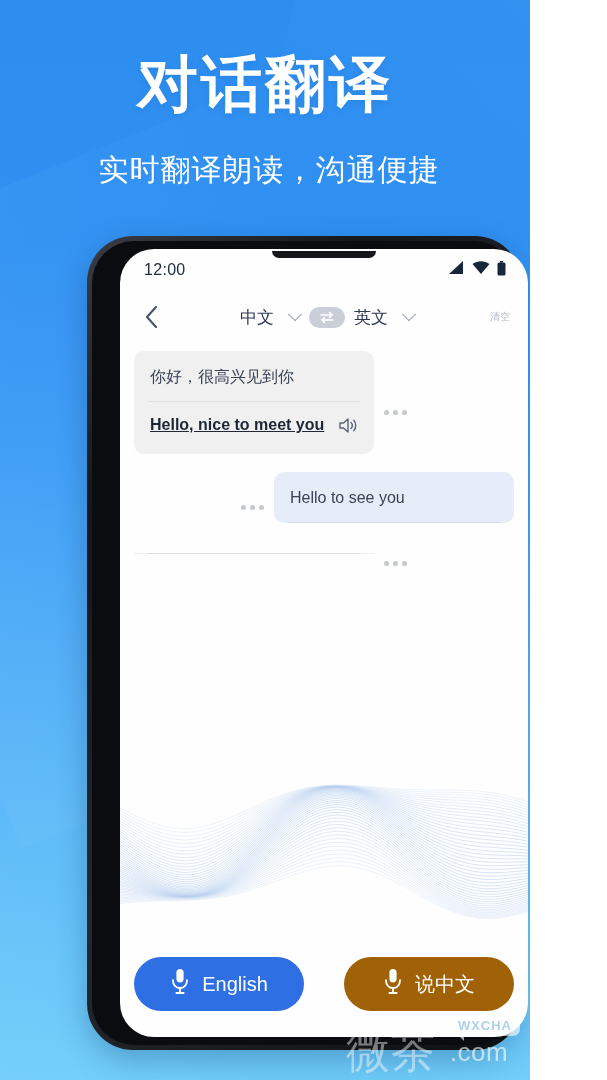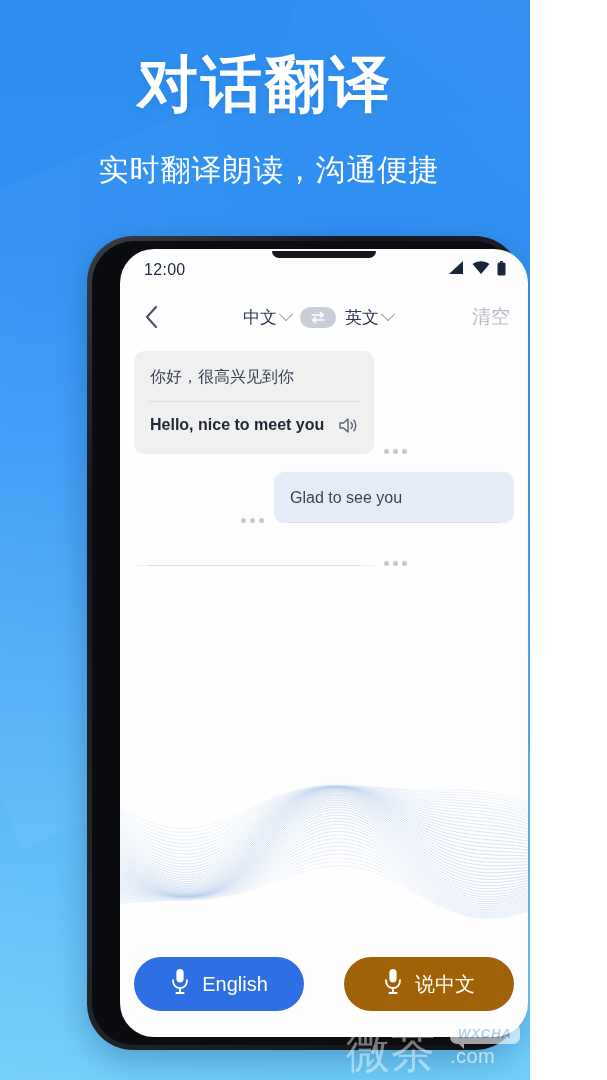--- a/index.html
+++ b/index.html
@@ -174,21 +174,21 @@
   .lang-center {
     flex: 1 1 auto;
     display: flex;
     align-items: center;
     justify-content: center;
     gap: 9px;
   }
   .lang-pick {
     display: flex;
     align-items: center;
-    gap: 4px;
+    gap: 16px;
     font-size: 17px;
     color: #2c3750;
     font-weight: 500;
   }
   .chev-dn {
     display: inline-block;
     width: 9px;
     height: 9px;
     border-right: 1.6px solid #9aa4b5;
     border-bottom: 1.6px solid #9aa4b5;
@@ -198,35 +198,35 @@
     width: 36px;
     height: 21px;
     border-radius: 11px;
     background: #c9ced8;
     display: flex;
     align-items: center;
     justify-content: center;
   }
   .clear-btn {
     flex: 0 0 auto;
-    font-size: 19px;
+    font-size: 10px;
     color: #b6bcc7;
   }
 
   
   .convo {
     position: relative;
     padding: 8px 0 0 0;
     height: 560px;
     box-sizing: border-box;
     overflow: hidden;
   }
   .msg-row {
     display: flex;
-    align-items: flex-end;
+    align-items: center;
     padding: 0 14px;
     margin-bottom: 18px;
   }
   .msg-row.left { justify-content: flex-start; }
   .msg-row.right { justify-content: flex-end; }
 
   .bubble {
     border-radius: 10px;
     padding: 0;
     max-width: 308px;
@@ -250,20 +250,21 @@
   .bubble.src-right .b-div { background: #d6deee; }
   .b-bot {
     padding: 13px 16px 14px 16px;
     font-size: 16px;
     color: #1e2736;
     font-weight: bold;
     line-height: 1.28;
     display: flex;
     align-items: flex-start;
     gap: 8px;
+    text-decoration: underline;
   }
   .b-bot .btxt { flex: 1 1 auto; }
   .spk {
     flex: 0 0 auto;
     margin-top: 2px;
   }
   .dots {
     flex: 0 0 auto;
     display: flex;
     align-items: center;
@@ -343,33 +344,32 @@
   }
   .wm-bubble {
     background: #ffffff;
     color: #7fb8dc;
     font-size: 13px;
     letter-spacing: 1px;
     border-radius: 7px;
     padding: 3px 8px 3px 8px;
     position: relative;
     font-weight: bold;
-    font-style: italic;
   }
   .wm-bubble:after {
     content: "";
     position: absolute;
     left: 8px;
     bottom: -5px;
     border-left: 6px solid transparent;
     border-right: 0 solid transparent;
     border-top: 6px solid #ffffff;
   }
   .wm-com {
-    font-size: 20px;
+    font-size: 26px;
     color: #ffffff;
     margin-top: 1px;
     letter-spacing: 0.5px;
   }
 </style>
 </head>
 <body>
 
 <div id="stage">
 
@@ -463,21 +463,21 @@
             </div>
         </div>
 
         <div class="msg-row right">
           <div class="dots">
               <i></i>
               <i></i>
               <i></i>
             </div>
           <div class="bubble src-right">
-            <div class="b-top">Glad to see you</div>
+            <div class="b-top">Hello to see you</div>
             <div class="b-div"></div>
           </div>
         </div>
 
         <div class="msg-row left">
           <div class="bubble src-left">
             <div class="b-div"></div>
           </div>
           <div class="dots">
               <i></i>

